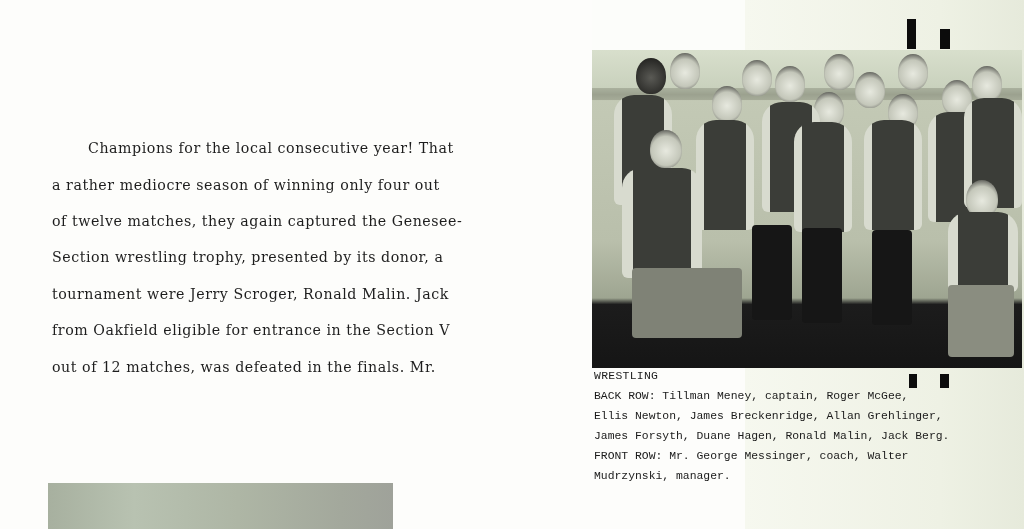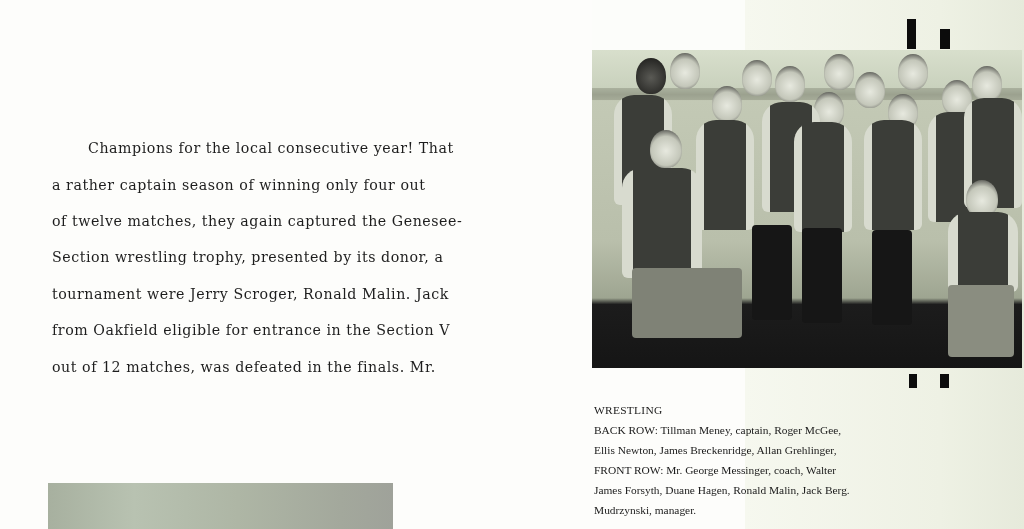--- a/index.html
+++ b/index.html
@@ -40,39 +40,39 @@
     }
     .photo .jacket {
       position: absolute; width: 58px; height: 110px; border-radius: 20px 20px 6px 6px;
       background: linear-gradient(90deg, #d8dbcf 0 14%, #3b3d38 14% 86%, #d8dbcf 86% 100%);
     }
     .photo .pants {
       position: absolute; width: 40px; height: 95px; background: #161616; border-radius: 4px;
     }
     .reg-mark { position: absolute; background: #0c0c0c; }
     .caption {
-      position: absolute; left: 594px; top: 400px; width: 420px;
-      font-family: Liberation Serif, serif;
+      position: absolute; left: 594px; top: 366px; width: 420px;
+      font-family: Liberation Mono, monospace;
       font-size: 11.4px; line-height: 20px; color: #1a1a1a;
     }
     .caption .cap-title { font-size: 11.4px; letter-spacing: 0.3px; }
     .gray-block {
       position: absolute; left: 48px; top: 483px; width: 345px; height: 46px;
       background: linear-gradient(90deg, #a7b09f 0%, #b8c2b1 25%, #aeb6a5 55%, #a3a89c 85%, #9fa29a 100%);
     }
   </style>
 </head>
 <body>
 
 <div class="page-tint"></div>
 <div class="page-tint-top"></div>
 
 <div class="body-text">
   <div><span class="indent"></span><span>Champions for the local consecutive year! That</span></div>
-  <div>a rather captain season of winning only four out</div>
+  <div>a rather mediocre season of winning only four out</div>
   <div>of twelve matches, they again captured the Genesee-</div>
   <div>Section wrestling trophy, presented by its donor, a</div>
   <div>tournament were Jerry Scroger, Ronald Malin. Jack</div>
   <div>from Oakfield eligible for entrance in the Section V</div>
   <div>out of 12 matches, was defeated in the finals. Mr.</div>
   
   
 </div>
 
 <div class="reg-mark" style="left:907px;top:19px;width:9px;height:30px;"></div>
@@ -116,18 +116,18 @@
   <div class="pants" style="left:356px;top:235px;width:66px;height:72px;background:#8a8d80;"></div>
 </div>
 
 <div class="reg-mark" style="left:909px;top:374px;width:8px;height:14px;"></div>
 <div class="reg-mark" style="left:940px;top:374px;width:9px;height:14px;"></div>
 
 <div class="caption">
   <div class="cap-title">WRESTLING</div>
   <div>BACK ROW: Tillman Meney, captain, Roger McGee,</div>
   <div>Ellis Newton, James Breckenridge, Allan Grehlinger,</div>
+  <div>James Forsyth, Duane Hagen, Ronald Malin, Jack Berg.</div>
   <div>FRONT ROW: Mr. George Messinger, coach, Walter</div>
-  <div>James Forsyth, Duane Hagen, Ronald Malin, Jack Berg.</div>
   <div>Mudrzynski, manager.</div>
 </div>
 
 <div class="gray-block"></div>
 
 </body></html>

